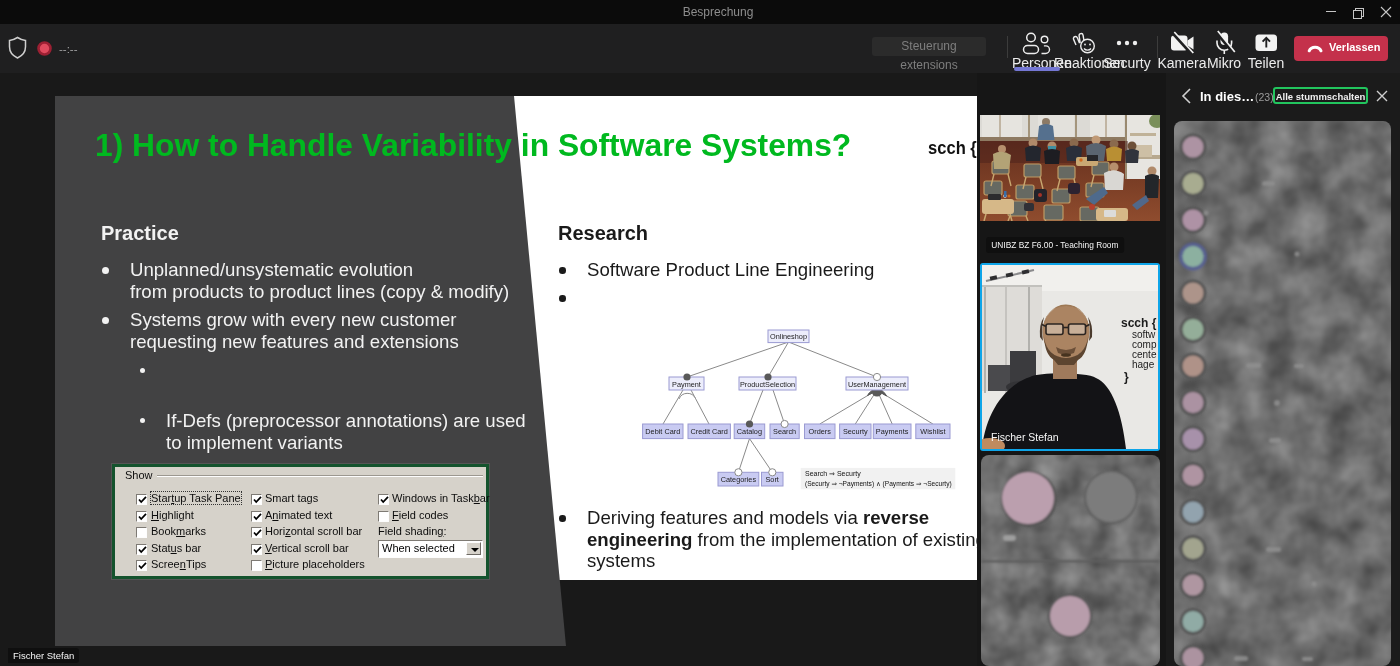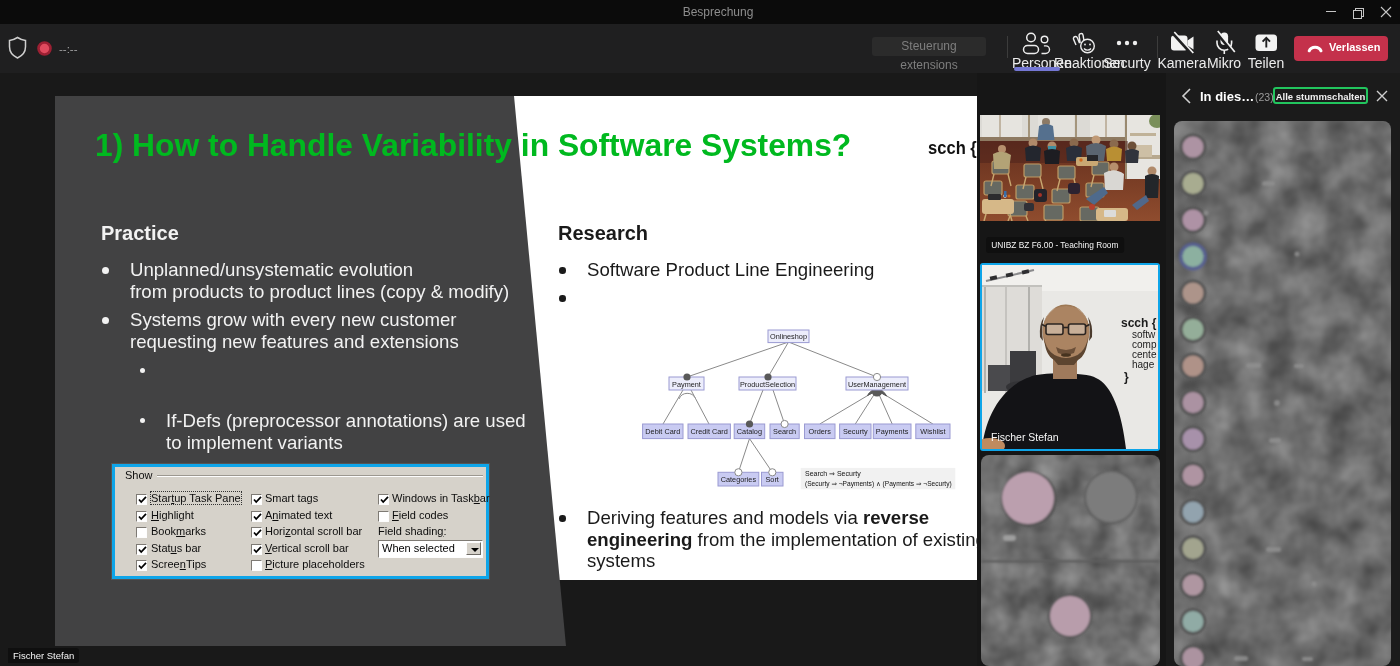--- a/index.html
+++ b/index.html
@@ -29,21 +29,21 @@
     font-size:23px; transform:scale(0.72,0.82); transform-origin:left center; white-space:nowrap; letter-spacing:0px;}
   .sl-h { position:absolute; color:#f2f2f2; font-size:20px; font-weight:bold; }
   .sl-t { position:absolute; color:#f2f2f2; font-size:18.6px; line-height:22px; white-space:nowrap; }
   .sl-tr { position:absolute; color:#1a1a1a; font-size:18.6px; line-height:21.6px; white-space:nowrap; }
   .bdot { position:absolute; width:7px; height:7px; border-radius:50%; background:#f2f2f2; }
   .bdot2 { position:absolute; width:5px; height:5px; border-radius:50%; background:#f2f2f2; }
   .bdotk { position:absolute; width:6.5px; height:6.5px; border-radius:50%; background:#1a1a1a; }
 
   
   #dlg { position:absolute; left:57px; top:368px; width:377px; height:115px;
-    background:#d6d2ca; border:3px solid #0ea5e9; outline:1px solid #555; font-size:11px; color:#111; }
+    background:#d6d2ca; border:3px solid #14532d; outline:1px solid #555; font-size:11px; color:#111; }
   .cb { position:absolute; width:11px; height:11px; background:#fff;
     border-top:1.5px solid #7e7a74; border-left:1.5px solid #7e7a74;
     border-right:1.5px solid #fdfdfd; border-bottom:1.5px solid #fdfdfd; }
   .ck { position:absolute; left:0.5px; top:0.5px; width:9px; height:8px; }
   .dl { position:absolute; white-space:nowrap; color:#0d0d0d; }
 
   
   .vlabel { position:absolute; background:#0f0f0f; color:#f5f5f5; font-size:10.5px;
     padding:2px 6px 3px 6px; border-radius:3px; white-space:nowrap; }
 

